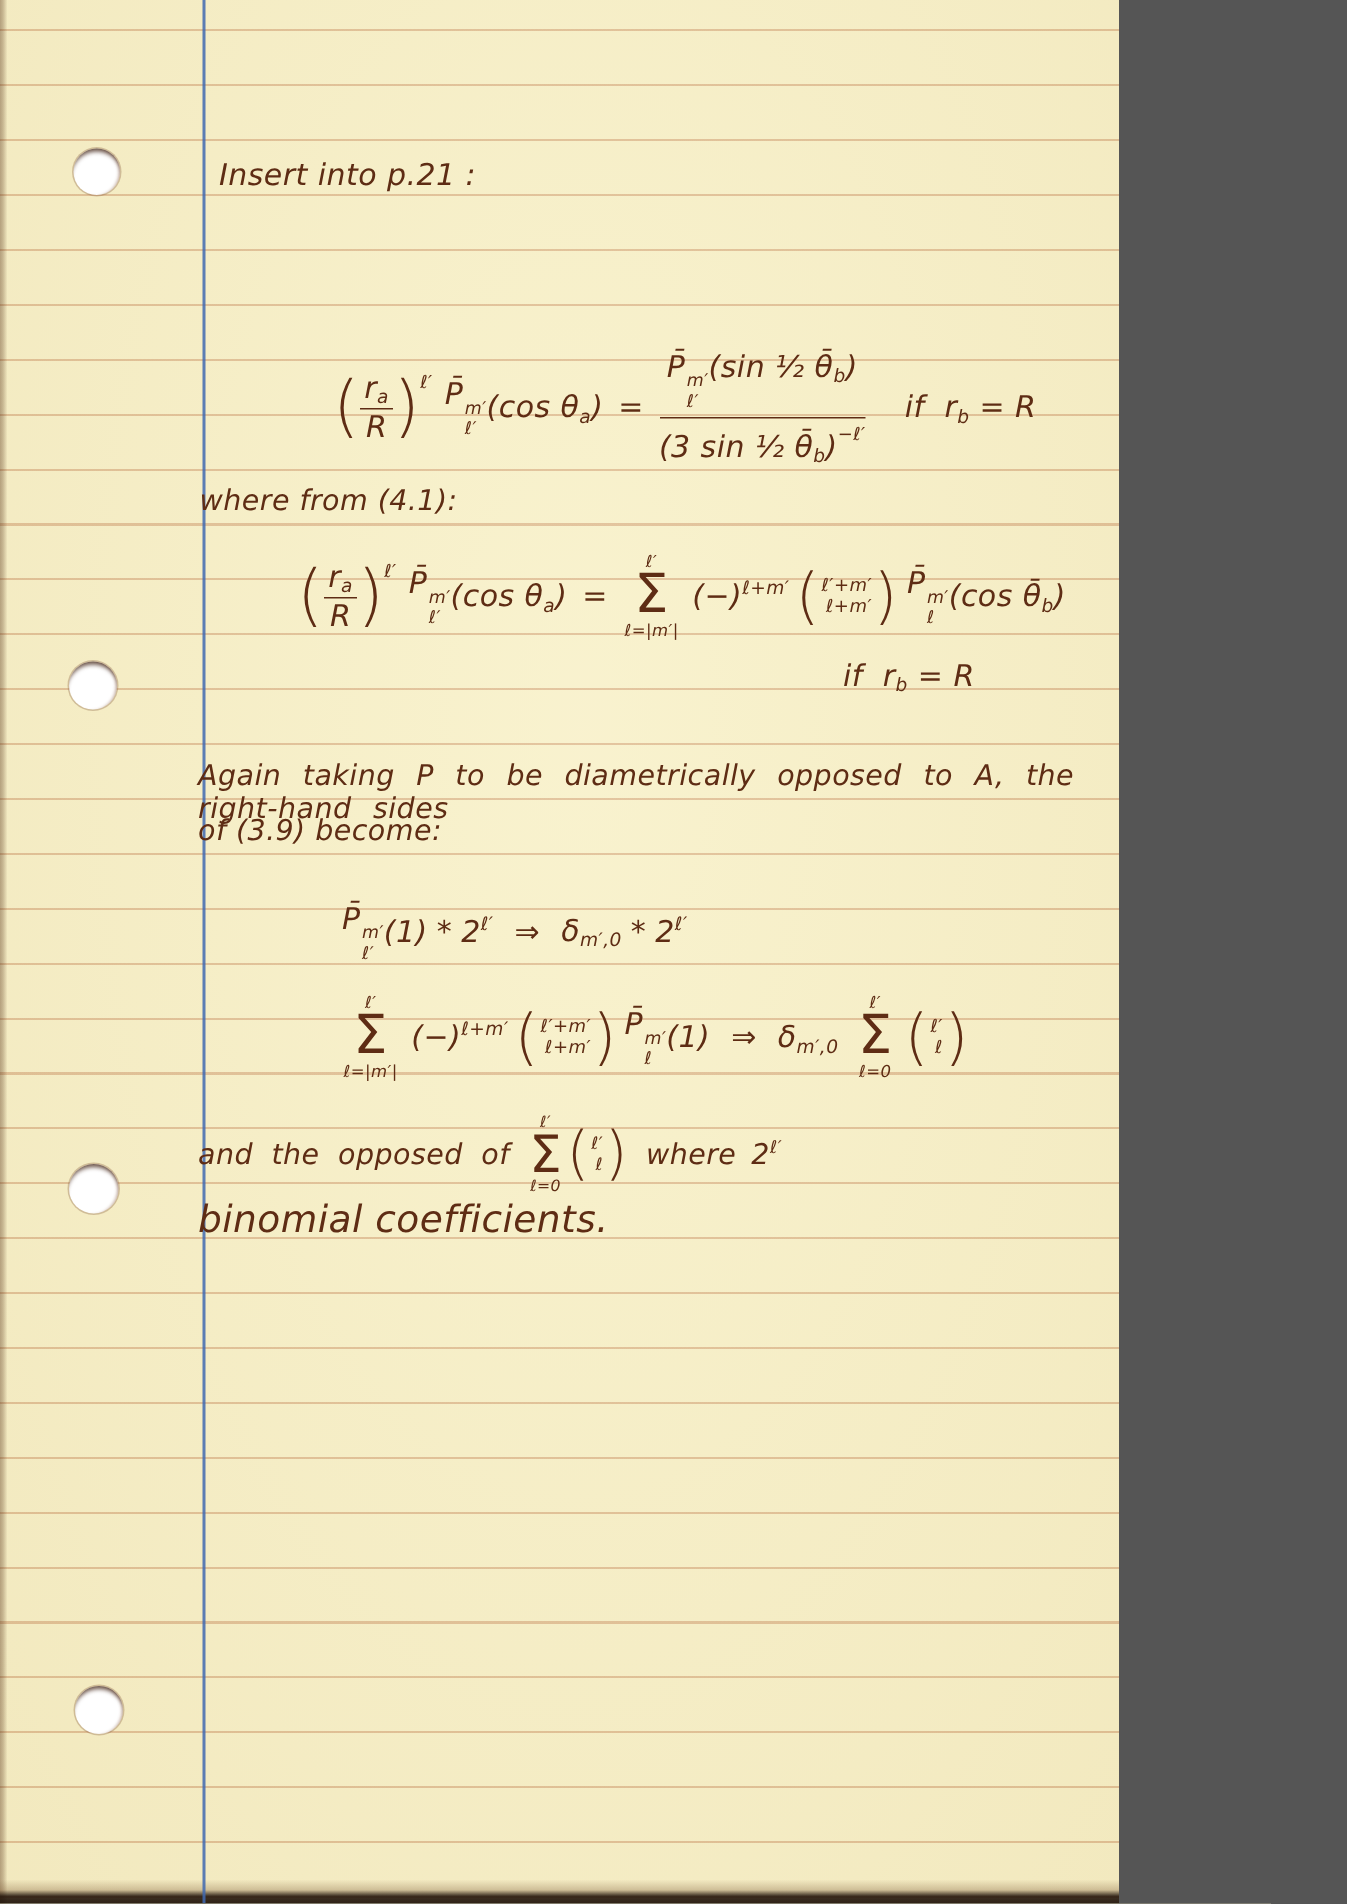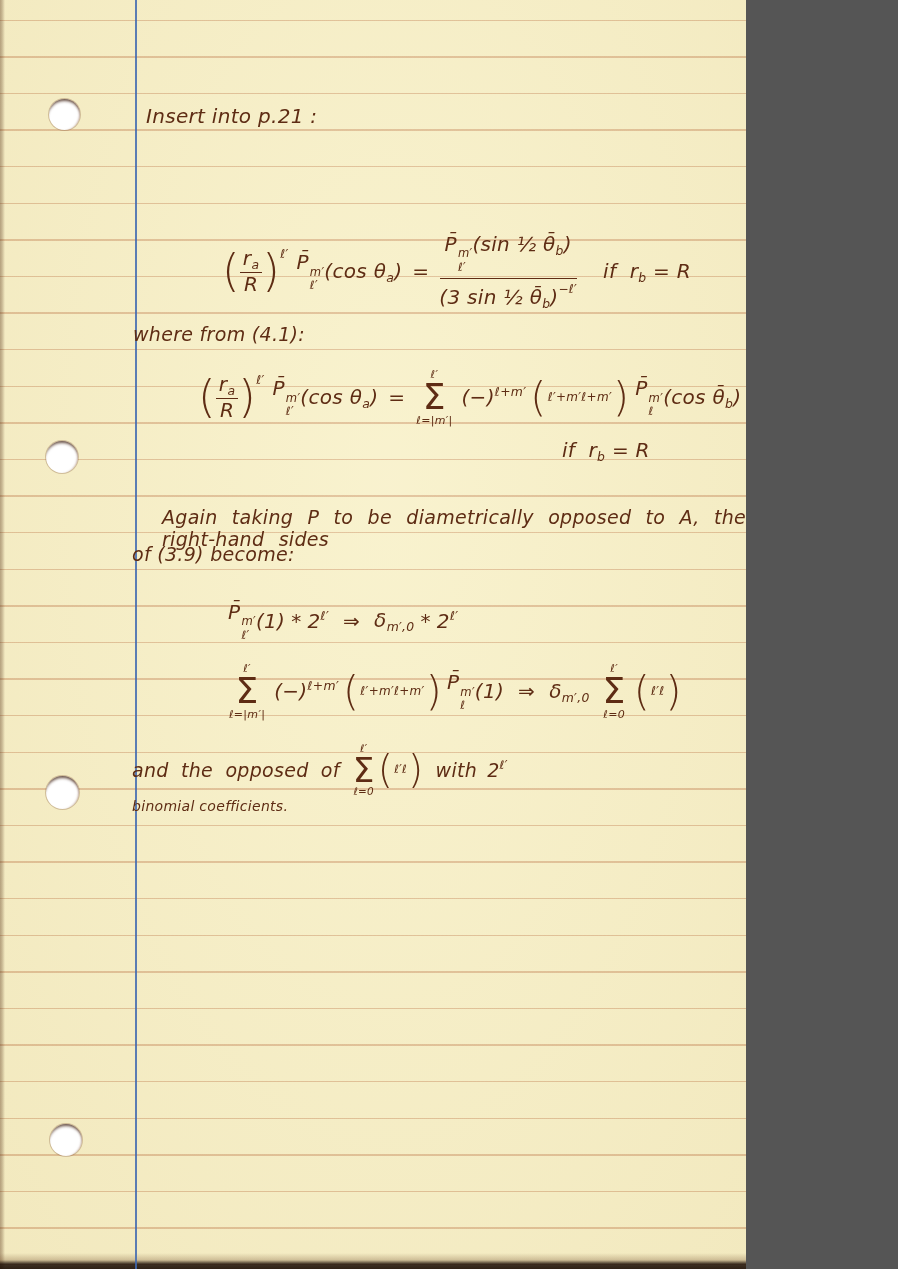--- a/index.html
+++ b/index.html
@@ -35,21 +35,21 @@
   .fnum{display:block;border-bottom:1.6px solid currentColor;padding:0 3px 1px;}
   .fden{display:block;padding-top:1px;}
   .bigp{display:inline-block;font-size:2.25em;line-height:.85;vertical-align:middle;font-style:normal;font-weight:300;}
   .pf{display:inline-block;white-space:nowrap;}
   .stk{display:inline-flex;flex-direction:column;align-items:flex-start;font-size:.58em;line-height:1.15;vertical-align:-.55em;margin-left:1px;text-align:left;}
   .sum{display:inline-flex;flex-direction:column;align-items:center;vertical-align:middle;line-height:1;margin:0 3px;}
   .sum .lim{font-size:.55em;line-height:1.2;}
   .sum .sig{font-size:1.8em;line-height:.9;font-style:normal;}
   .binom{display:inline-flex;align-items:center;vertical-align:middle;}
   .binom .bp{font-size:2.05em;line-height:.8;}
-  .bcol{display:inline-flex;flex-direction:row;align-items:flex-end;font-size:.6em;line-height:1.2;padding:0 1px;}
+  .bcol{display:inline-flex;flex-direction:column;align-items:flex-end;font-size:.6em;line-height:1.2;padding:0 1px;}
   .vfrac{display:inline-flex;flex-direction:column;align-items:center;vertical-align:middle;text-align:center;}
   .vnum{padding:0 5px 4px;border-bottom:1.6px solid currentColor;}
   .vden{padding-top:4px;}
   .gap{display:inline-block;}
 </style>
 </head>
 <body>
 
 <div class="page">
 
@@ -128,21 +128,21 @@
           <span>m′</span>
           <span>ℓ</span>
         </span></span>
     <span class="tok"><span>(cos θ̄</span><sub>b</sub><span>)</span></span>
   </div>
   <div class="abs hand" style="left:765px;top:398px;font-size:19px;">(3.9b)</div>
   <div class="abs hand math" style="left:562px;top:438px;font-size:20px;">
     <span>if</span>&nbsp;&nbsp;<span>r</span><sub>b</sub> <span>= R</span>
   </div>
 
-  <div class="abs hand wider" style="left:132px;top:506px;font-size:19px;margin-left:30px;">Again taking P to be diametrically opposed to A, the right-hand sides</div>
+  <div class="abs hand wider" style="left:132px;top:506px;font-size:19px;">Again taking P to be diametrically opposed to A, the right-hand sides</div>
   <div class="abs hand" style="left:132px;top:543px;font-size:19px;">of (3.9) become:</div>
 
   <div class="abs hand math eqrow" style="left:228px;top:600px;font-size:20px;">
     <span class="tok pf"><span>P̄</span><span class="stk">
           <span>m′</span>
           <span>ℓ′</span>
         </span></span>
     <span class="tok">(1)</span>
     <span class="gap" style="width:6px;"></span>
     <span class="tok">*</span>
@@ -212,20 +212,20 @@
     </span>
     <span class="binom">
       <span class="bigp bp">(</span>
       <span class="bcol">
           <span>ℓ′</span>
           <span>ℓ</span>
         </span>
       <span class="bigp bp">)</span>
     </span>
     <span class="gap" style="width:12px;"></span>
-    <span class="tok">with</span>
+    <span class="tok">where</span>
     <span class="gap" style="width:10px;"></span>
     <span class="tok"><span>2</span><sup>ℓ′</sup></span>
     <span class="gap" style="width:12px;"></span>
   </div>
-  <div class="abs hand" style="left:132px;top:798px;font-size:14px;text-align:right;">binomial coefficients.</div>
+  <div class="abs hand" style="left:132px;top:798px;font-size:25px;text-align:right;">binomial coefficients.</div>
 
 </div>
 
 </body></html>

